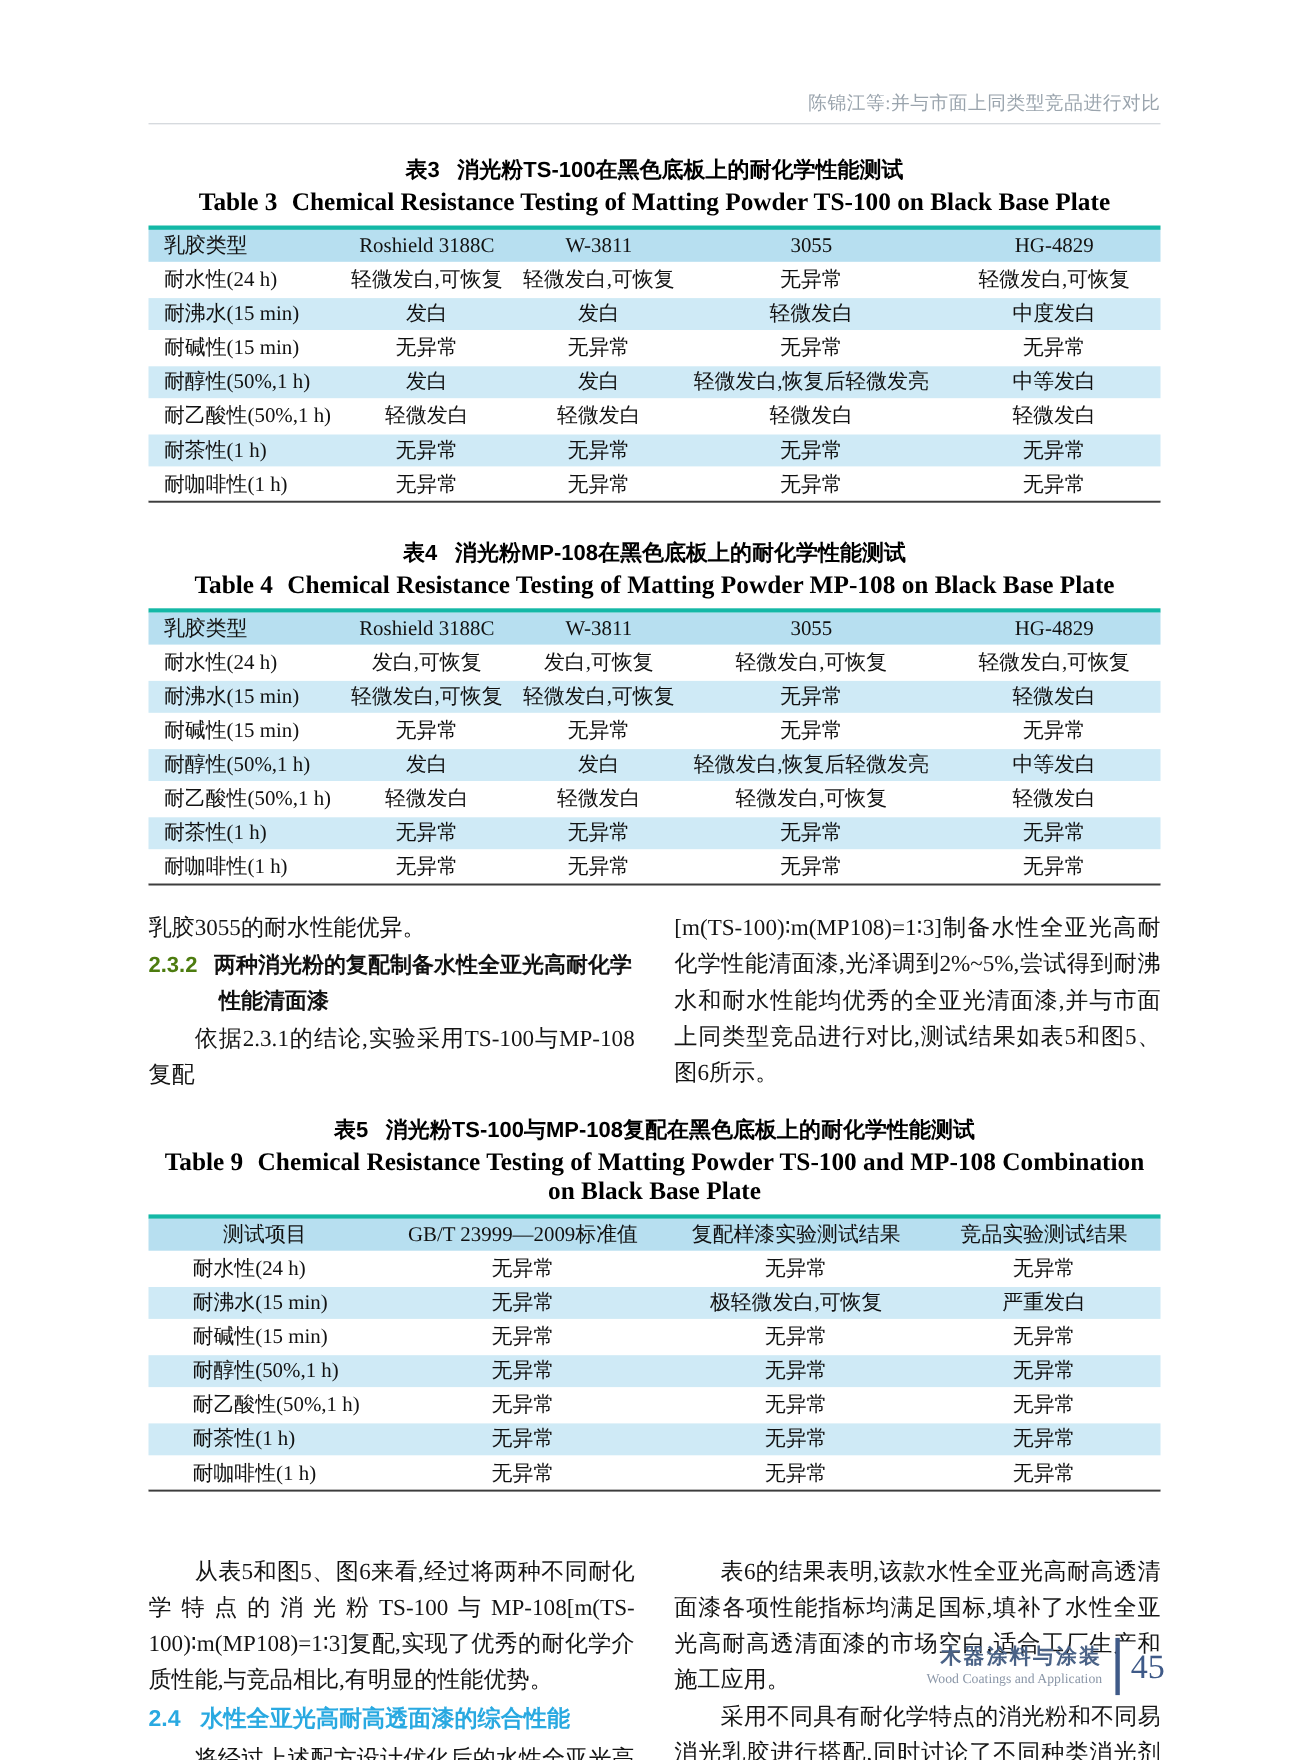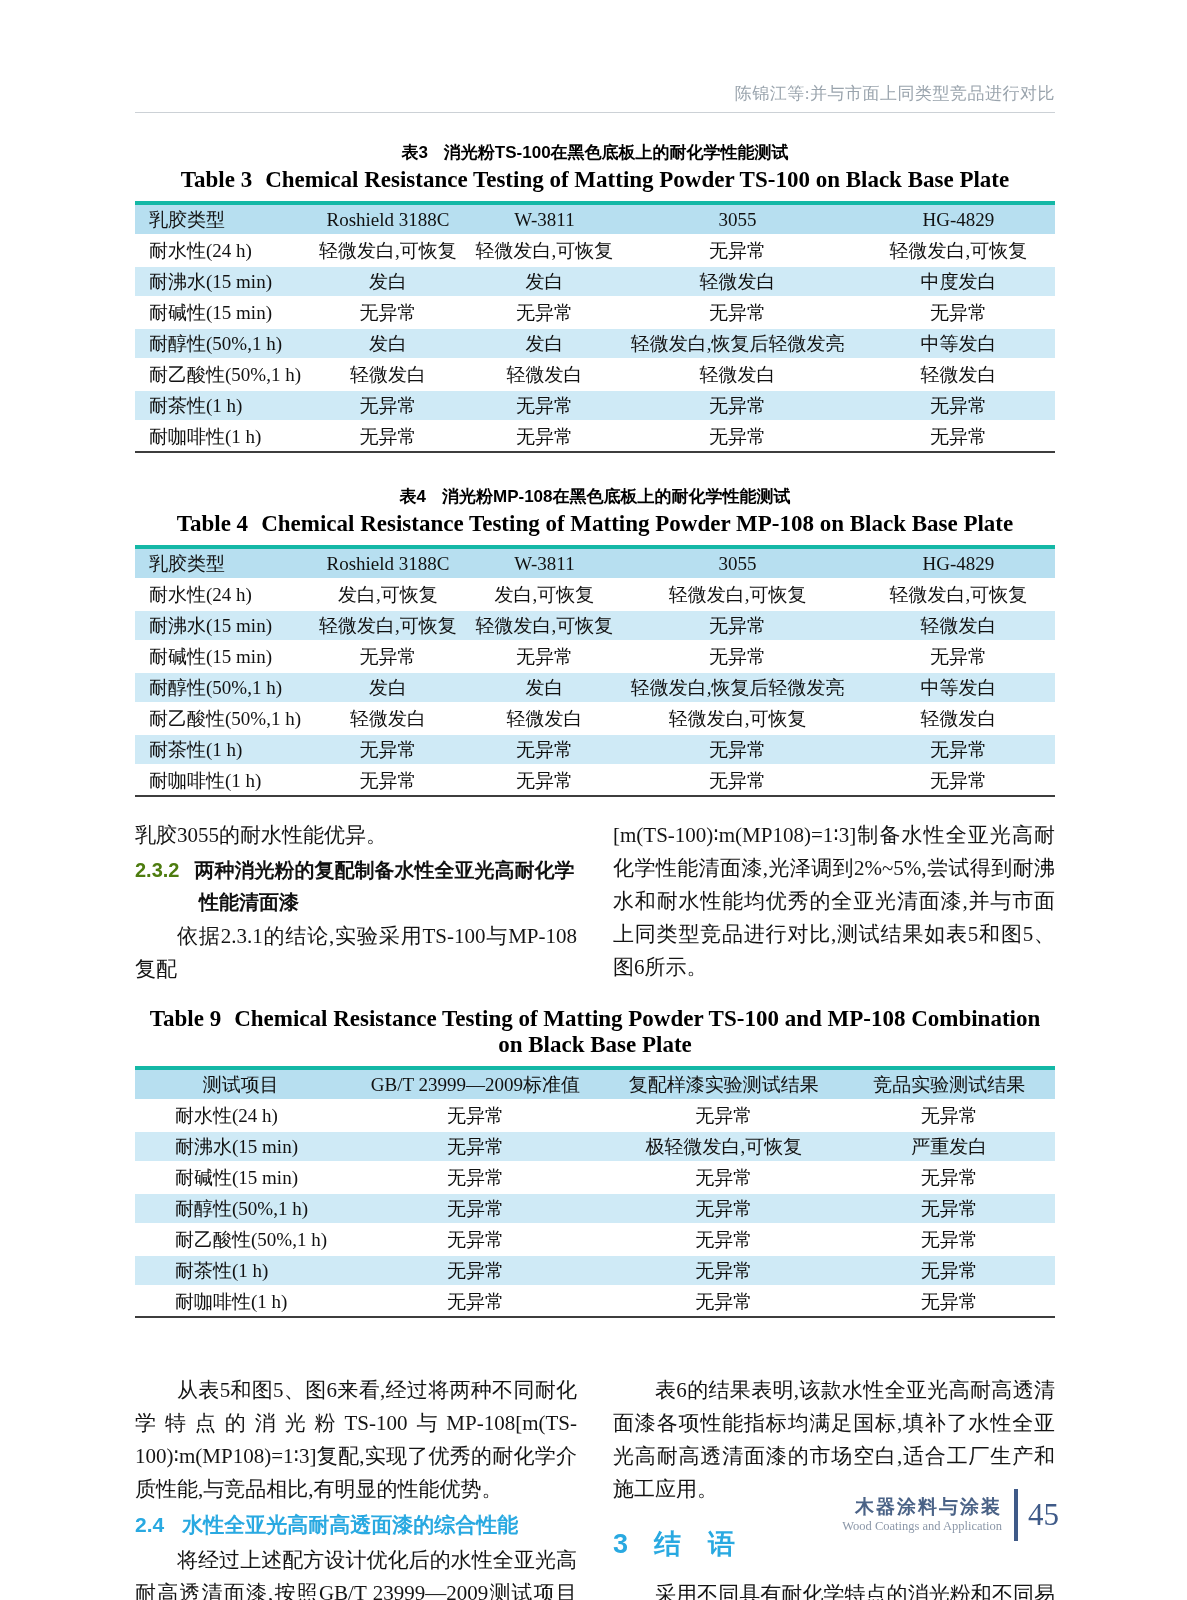--- a/index.html
+++ b/index.html
@@ -7,21 +7,21 @@
   body { width:1187px; height:1600px; font-family:"Liberation Serif", serif; color:#111; }
   .page { position:relative; width:1187px; height:1600px; overflow:hidden; background:#fff; }
   .content { padding:0 132px 0 135px; }
 
   
   .running-head { margin-top:82px; padding-bottom:7px; border-bottom:1px solid #ccd1d6; text-align:right; }
   .running-head span { font-size:17px; color:#9aa4ad; letter-spacing:0.5px; }
 
   
   .tbl-block { margin-top:28px; }
-  .tbl-title-cn { text-align:center; font-family:"Liberation Sans", sans-serif; font-weight:bold; font-size:17px; color:#000; }
+  .tbl-title-cn { text-align:center; font-family:"Liberation Sans", sans-serif; font-weight:bold; font-size:20px; color:#000; }
   .tbl-title-cn .lbl { margin-right:16px; }
   .tbl-title-en { text-align:center; font-family:"Liberation Serif", serif; font-weight:bold; font-size:23px; margin-top:3px; color:#000; }
   .tbl-title-en .lbl { margin-right:13px; }
 
   
   .d-table { margin-top:8px; border-top:4px solid #14b8a6; border-bottom:2px solid #3d3d3d; }
   .t-row { display:flex; margin-top:2px; background:#fff; }
   .t-row.t-head { margin-top:0; background:#b7dff0; }
   .t-row.blue { background:#cfeaf6; }
   .t-cell { font-size:19px; line-height:29px; text-align:center; overflow:hidden; white-space:nowrap; }
@@ -207,20 +207,23 @@
           <span class="num">2.3.2</span><span class="txt">两种消光粉的复配制备水性全亚光高耐化学性能清面漆</span>
         </div>
         <p class="para indent">依据2.3.1的结论,实验采用TS-100与MP-108复配</p>
       </div>
       <div class="col">
         <p class="para">[m(TS-100)∶m(MP108)=1∶3]制备水性全亚光高耐化学性能清面漆,光泽调到2%~5%,尝试得到耐沸水和耐水性能均优秀的全亚光清面漆,并与市面上同类型竞品进行对比,测试结果如表5和图5、图6所示。</p>
       </div>
     </div>
 
     <div class="tbl-block" style="margin-top:20px;">
+      <div class="tbl-title-cn">
+        <span class="lbl">表5</span><span>消光粉TS-100与MP-108复配在黑色底板上的耐化学性能测试</span>
+      </div>
       <div class="tbl-title-en">
         <span class="lbl">Table 9</span><span>Chemical Resistance Testing of Matting Powder TS-100 and MP-108 Combination on Black Base Plate</span>
       </div>
       <div class="d-table tbl-b">
           <div class="t-row t-head">
             <div class="t-cell c0 label">测试项目</div>
             <div class="t-cell c1">GB/T 23999—2009标准值</div>
             <div class="t-cell c2">复配样漆实验测试结果</div>
             <div class="t-cell c3">竞品实验测试结果</div>
           </div>
@@ -272,23 +275,20 @@
     <div class="two-col bottom-sec">
       <div class="col">
         <p class="para indent">从表5和图5、图6来看,经过将两种不同耐化学特点的消光粉TS-100与MP-108[m(TS-100)∶m(MP108)=1∶3]复配,实现了优秀的耐化学介质性能,与竞品相比,有明显的性能优势。</p>
         <div class="h-24">
           <span class="num">2.4</span><span>水性全亚光高耐高透面漆的综合性能</span>
         </div>
         <p class="para indent">将经过上述配方设计优化后的水性全亚光高耐高透清面漆,按照GB/T 23999—2009测试项目测试性能,结果如表6所示。</p>
       </div>
       <div class="col">
         <p class="para indent">表6的结果表明,该款水性全亚光高耐高透清面漆各项性能指标均满足国标,填补了水性全亚光高耐高透清面漆的市场空白,适合工厂生产和施工应用。</p>
-        <div class="h-big">
-          <span class="num">3</span><span>结　语</span>
-        </div>
         <p class="para indent">采用不同具有耐化学特点的消光粉和不同易消光乳胶进行搭配,同时讨论了不同种类消光剂对水性亚光清面漆的耐化学和透明度影响,并最终制备了耐</p>
       </div>
     </div>
 
   </div>
 
   <div class="page-footer">
     <div class="f-text">
       <div class="f-cn">木器涂料与涂装</div>
       <div class="f-en">Wood Coatings and Application</div>

